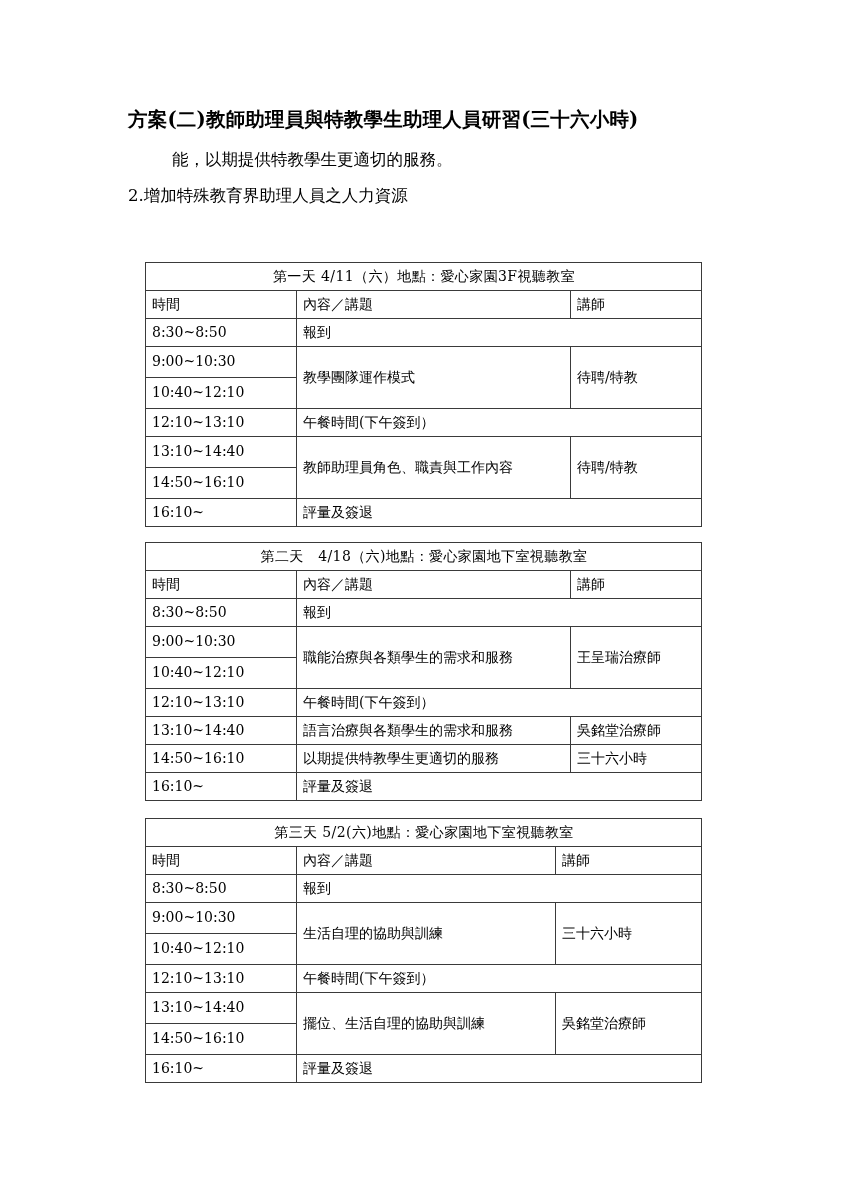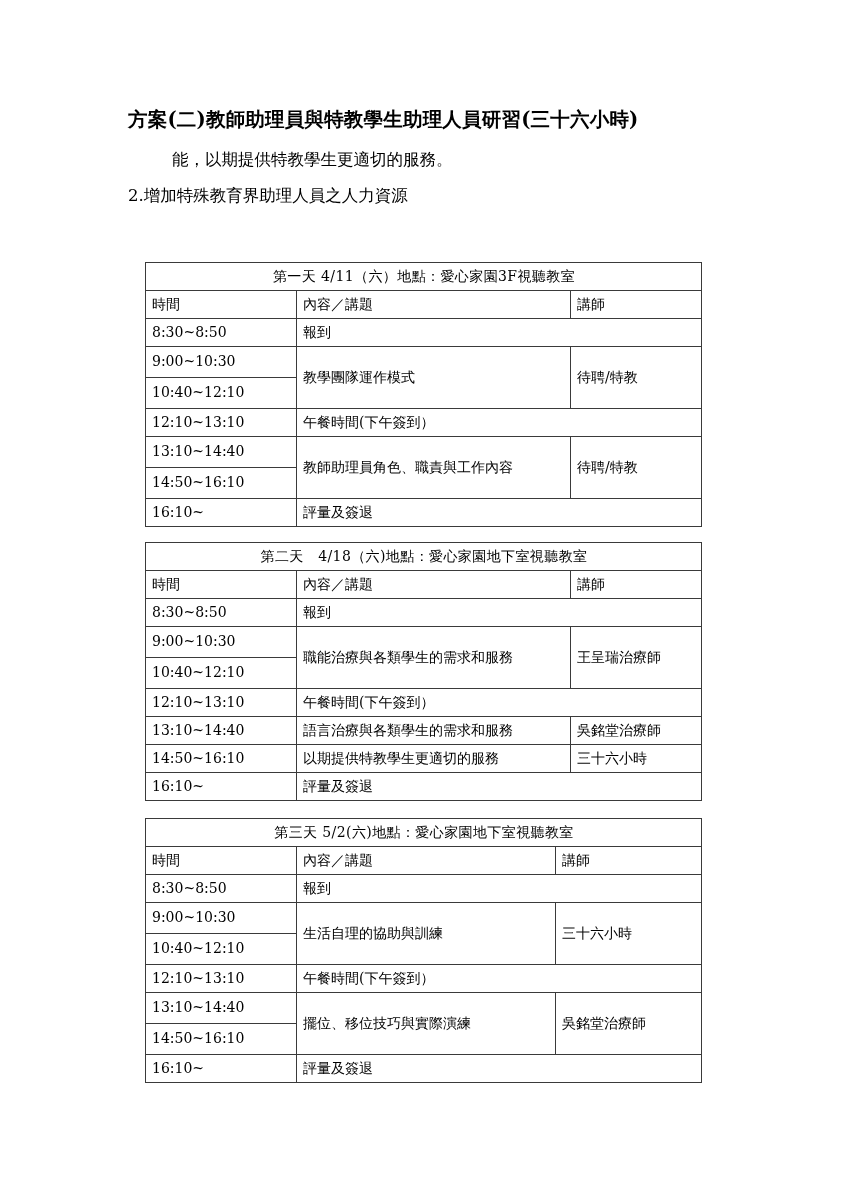--- a/index.html
+++ b/index.html
@@ -223,21 +223,21 @@
       </tr>
       <tr class="row-tall">
         <td>10:40~12:10</td>
       </tr>
       <tr>
         <td>12:10~13:10</td>
         <td colspan="2">午餐時間(下午簽到）</td>
       </tr>
       <tr class="row-tall">
         <td>13:10~14:40</td>
-        <td rowspan="2">擺位、移位技巧與實際演練</td>
+        <td rowspan="2">擺位、生活自理的協助與訓練</td>
         <td rowspan="2">吳銘堂治療師</td>
       </tr>
       <tr class="row-tall">
         <td>14:50~16:10</td>
       </tr>
       <tr>
         <td>16:10~</td>
         <td colspan="2">評量及簽退</td>
       </tr>
     </tbody>

